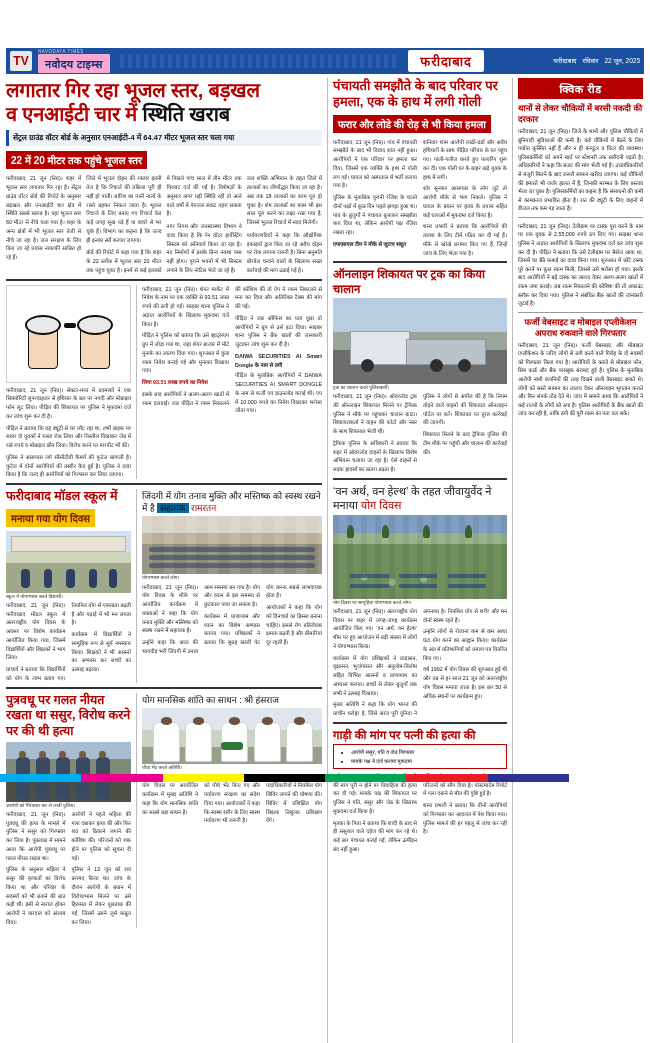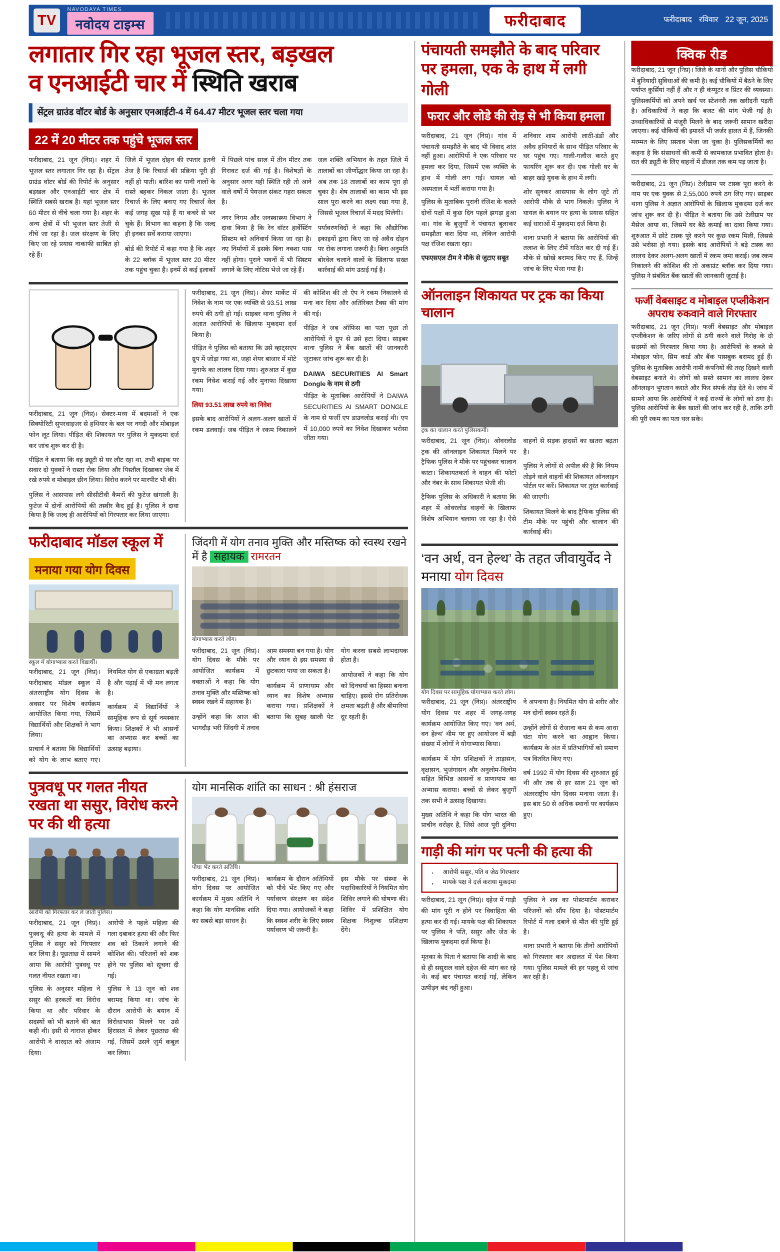--- a/index.html
+++ b/index.html
@@ -4,21 +4,21 @@
 <style>
   * { box-sizing: border-box; }
   html, body { margin:0; padding:0; }
   body {
     width: 650px; height: 1043px;
     background: #ffffff;
     font-family: "Liberation Sans", sans-serif;
     color: #111;
     overflow: hidden;
   }
-  .page { width:650px; height:1043px; position:relative; padding:4px 6px 0 24px; }
+  .page { width:650px; height:738px; position:relative; padding:4px 6px 0 6px;margin-top:44px; }
 
   
   .masthead {
     height: 26px; background:#1b4fa0; display:flex; align-items:center;
     padding: 0 4px; gap:6px; color:#fff; position:relative;
   }
   .logo-tv {
     width:22px; height:20px; background:#e8e8e8; color:#b40000;
     font-weight:bold; font-size:12px; display:flex; align-items:center; justify-content:center;
     border-radius:2px;
@@ -243,21 +243,21 @@
           <div class="cap">स्कूल में योगाभ्यास करते विद्यार्थी।</div>
           <div class="mini-2 bt">
             <p style="margin:0 0 3px">फरीदाबाद, 21 जून (निप्र)। फरीदाबाद मॉडल स्कूल में अंतरराष्ट्रीय योग दिवस के अवसर पर विशेष कार्यक्रम आयोजित किया गया, जिसमें विद्यार्थियों और शिक्षकों ने भाग लिया।</p>
             <p style="margin:0 0 3px">प्राचार्य ने बताया कि विद्यार्थियों को योग के लाभ बताए गए। नियमित योग से एकाग्रता बढ़ती है और पढ़ाई में भी मन लगता है।</p>
             <p style="margin:0">कार्यक्रम में विद्यार्थियों ने सामूहिक रूप से सूर्य नमस्कार किया। शिक्षकों ने भी आसनों का अभ्यास कर बच्चों का उत्साह बढ़ाया।</p>
           </div>
         </div>
 
         <div class="vrule" style="width:186px;padding-left:5px">
           <div class="sub-hd">
-            <span>जिंदगी में योग तनाव मुक्ति और मस्तिष्क को स्वस्थ रखने में है </span><span style="background:#22c55e;padding:0 3px">सहायक</span>
+            <span>जिंदगी में योग तनाव मुक्ति और मस्तिष्क को स्वस्थ रखने में है </span><span style="background:#0369a1;padding:0 3px">सहायक</span>
             <span style="color:#b40000">रामरतन</span>
           </div>
           <div class="photo ph-hall" style="height:58px">
             <div class="row" style="top:52%"></div>
             <div class="row" style="top:66%"></div>
             <div class="row" style="top:80%"></div>
           </div>
           <div class="cap">योगाभ्यास करते लोग।</div>
           <div class="mini-3 bt">
             <p style="margin:0 0 3px">फरीदाबाद, 21 जून (निप्र)। योग दिवस के मौके पर आयोजित कार्यक्रम में वक्ताओं ने कहा कि योग तनाव मुक्ति और मस्तिष्क को स्वस्थ रखने में सहायक है।</p>
@@ -384,20 +384,21 @@
         <p style="margin:0 0 3px">मृतका के पिता ने बताया कि शादी के बाद से ही ससुराल वाले दहेज की मांग कर रहे थे। कई बार पंचायत कराई गई, लेकिन उत्पीड़न बंद नहीं हुआ।</p>
         <p style="margin:0 0 3px">पुलिस ने शव का पोस्टमार्टम कराकर परिजनों को सौंप दिया है। पोस्टमार्टम रिपोर्ट में गला दबाने से मौत की पुष्टि हुई है।</p>
         <p style="margin:0">थाना प्रभारी ने बताया कि तीनों आरोपियों को गिरफ्तार कर अदालत में पेश किया गया। पुलिस मामले की हर पहलू से जांच कर रही है।</p>
       </div>
     </div>
 
     <div class="col-right vrule" style="padding-left:5px">
       <div class="boxhd">क्विक रीड</div>
 
       <div>
+        <div class="qr-hd">थानों से लेकर चौकियों में बरसी नकदी की दरकार</div>
         <div class="qr-block">फरीदाबाद, 21 जून (निप्र)। जिले के थानों और पुलिस चौकियों में बुनियादी सुविधाओं की कमी है। कई चौकियों में बैठने के लिए पर्याप्त कुर्सियां नहीं हैं और न ही कंप्यूटर व प्रिंटर की व्यवस्था। पुलिसकर्मियों को अपने खर्च पर स्टेशनरी तक खरीदनी पड़ती है। अधिकारियों ने कहा कि बजट की मांग भेजी गई है। उच्चाधिकारियों से मंजूरी मिलने के बाद जरूरी सामान खरीदा जाएगा। कई चौकियों की इमारतें भी जर्जर हालत में हैं, जिनकी मरम्मत के लिए प्रस्ताव भेजा जा चुका है। पुलिसकर्मियों का कहना है कि संसाधनों की कमी से कामकाज प्रभावित होता है। रात की ड्यूटी के लिए वाहनों में डीजल तक कम पड़ जाता है।</div>
       </div>
       <div class="rule"></div>
       <div>
         <div class="qr-block">फरीदाबाद, 21 जून (निप्र)। टेलीग्राम पर टास्क पूरा करने के नाम पर एक युवक से 2,55,000 रुपये ठग लिए गए। साइबर थाना पुलिस ने अज्ञात आरोपियों के खिलाफ मुकदमा दर्ज कर जांच शुरू कर दी है। पीड़ित ने बताया कि उसे टेलीग्राम पर मैसेज आया था, जिसमें घर बैठे कमाई का दावा किया गया। शुरुआत में छोटे टास्क पूरे करने पर कुछ रकम मिली, जिससे उसे भरोसा हो गया। इसके बाद आरोपियों ने बड़े टास्क का लालच देकर अलग-अलग खातों में रकम जमा कराई। जब रकम निकालने की कोशिश की तो अकाउंट ब्लॉक कर दिया गया। पुलिस ने संबंधित बैंक खातों की जानकारी जुटाई है।</div>
       </div>
       <div class="rule"></div>
       <div>
         <div class="qr-hd" style="text-align:center">फर्जी वेबसाइट व मोबाइल एप्लीकेशन अपराध रुकवाने वाले गिरफ्तार</div>
         <div class="qr-block">फरीदाबाद, 21 जून (निप्र)। फर्जी वेबसाइट और मोबाइल एप्लीकेशन के जरिए लोगों से ठगी करने वाले गिरोह के दो सदस्यों को गिरफ्तार किया गया है। आरोपियों के कब्जे से मोबाइल फोन, सिम कार्ड और बैंक पासबुक बरामद हुई हैं। पुलिस के मुताबिक आरोपी नामी कंपनियों की तरह दिखने वाली वेबसाइट बनाते थे। लोगों को सस्ते सामान का लालच देकर ऑनलाइन भुगतान कराते और फिर संपर्क तोड़ देते थे। जांच में सामने आया कि आरोपियों ने कई राज्यों के लोगों को ठगा है। पुलिस आरोपियों के बैंक खातों की जांच कर रही है, ताकि ठगी की पूरी रकम का पता चल सके।</div>

